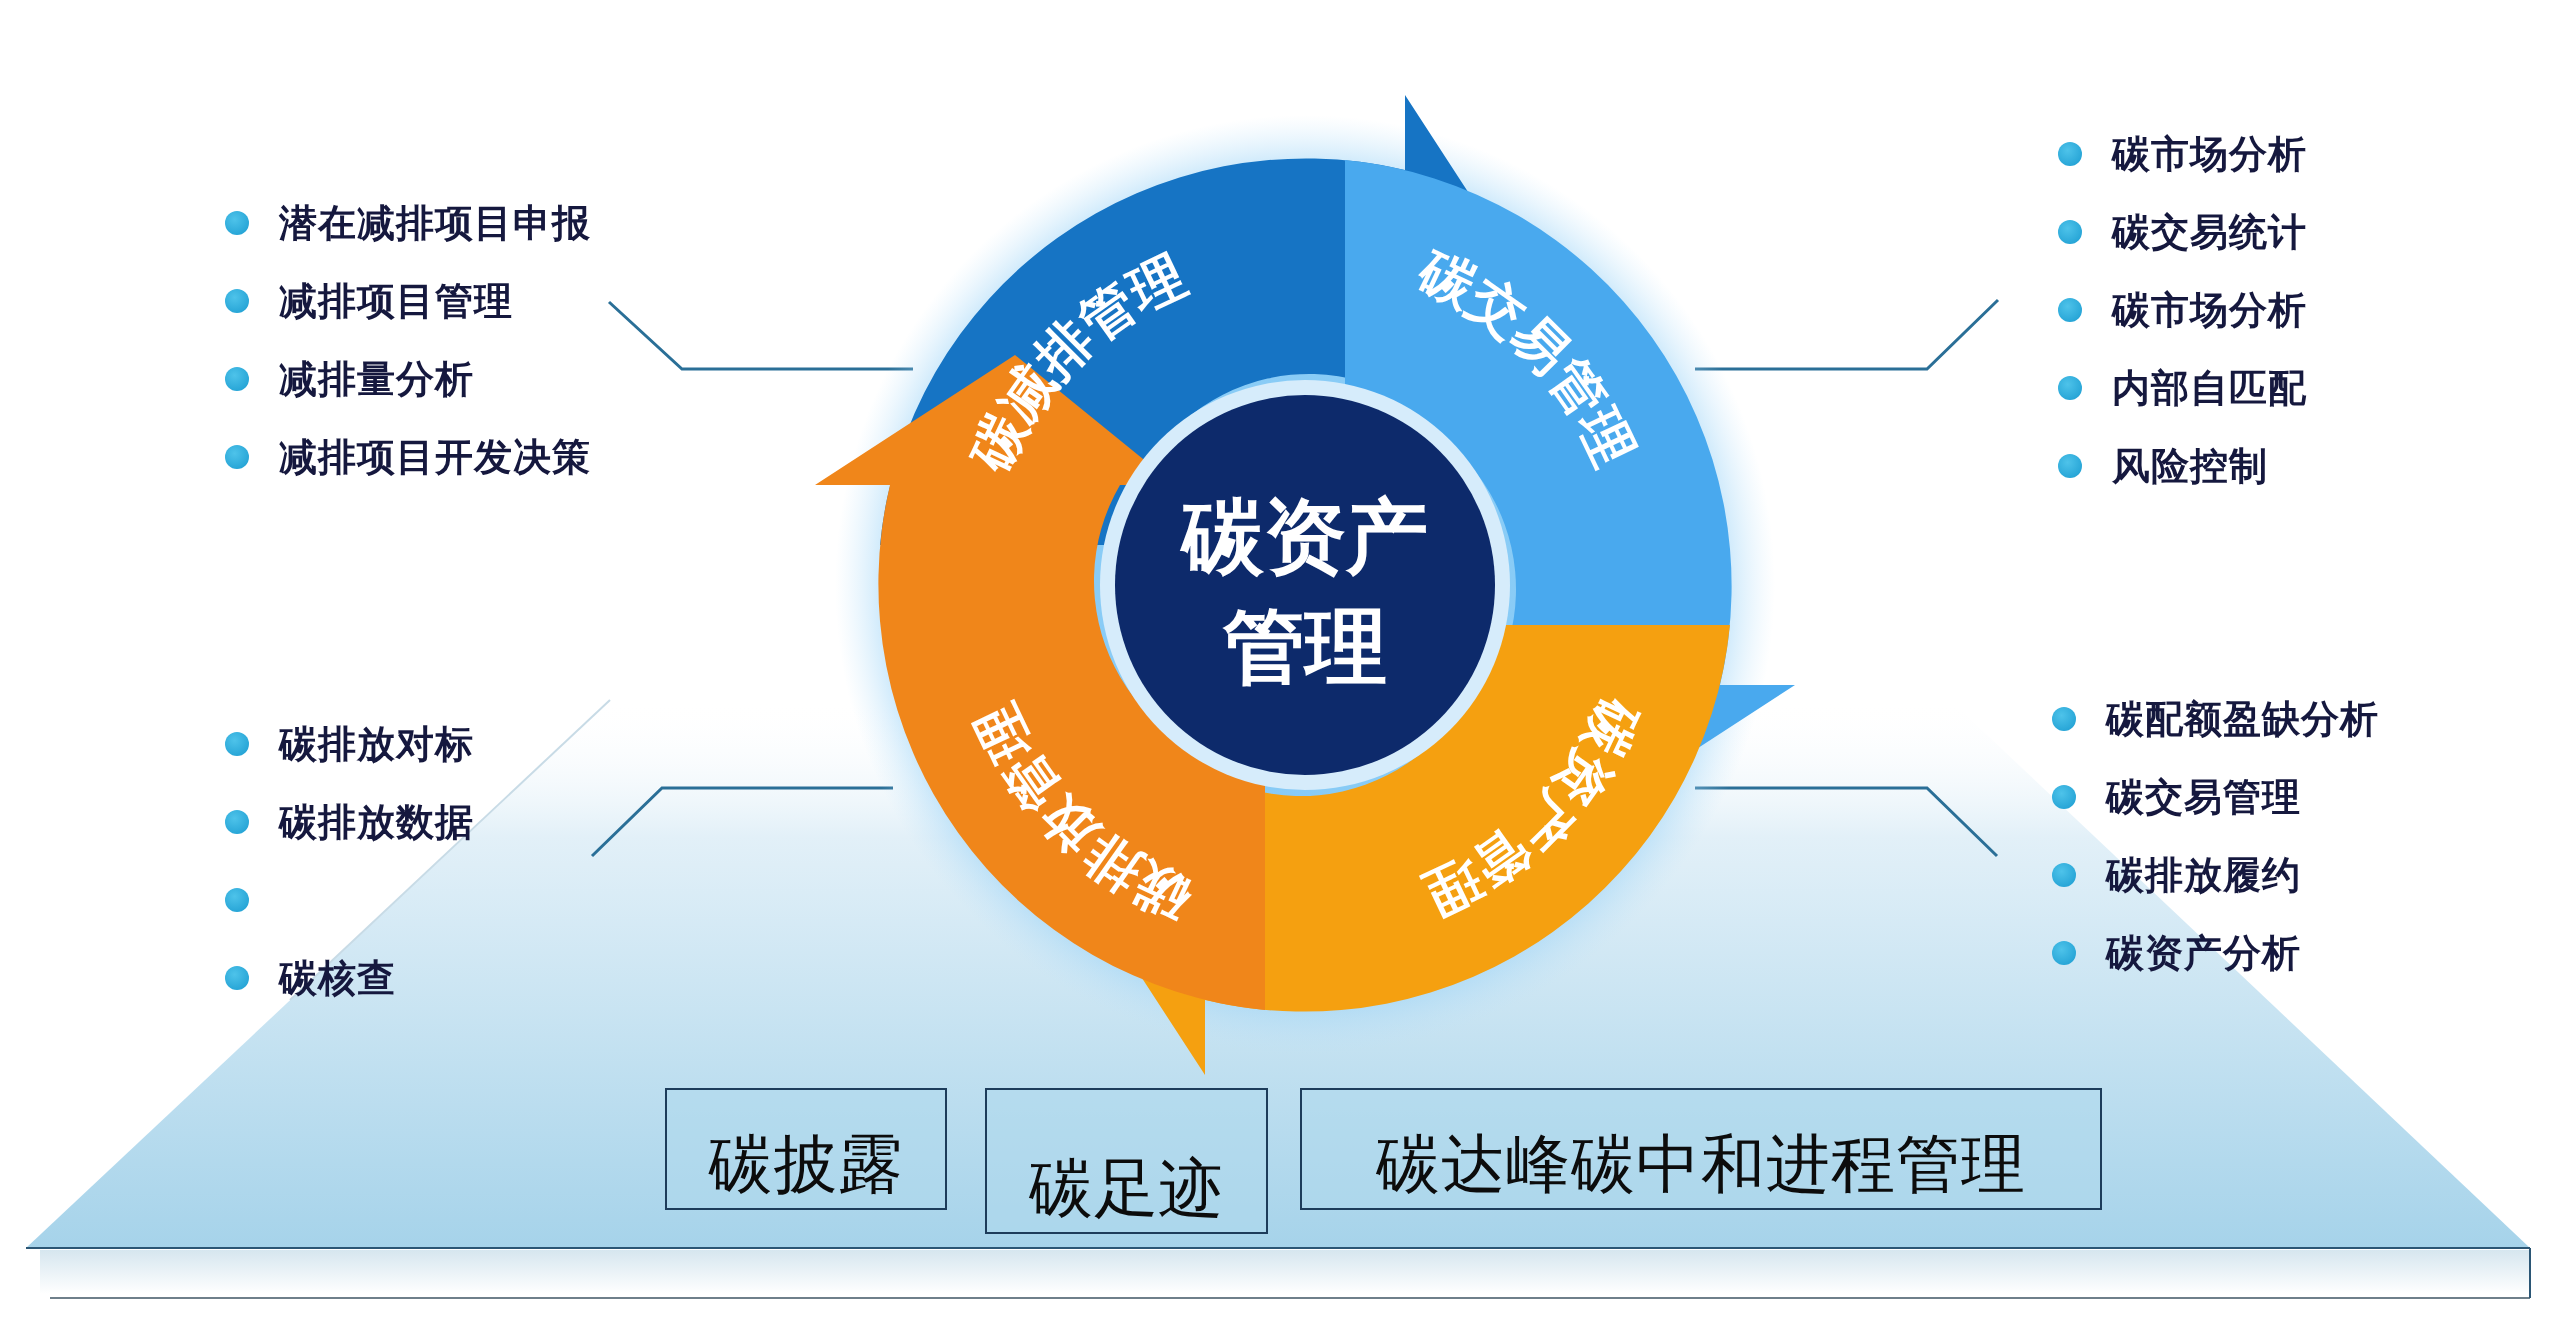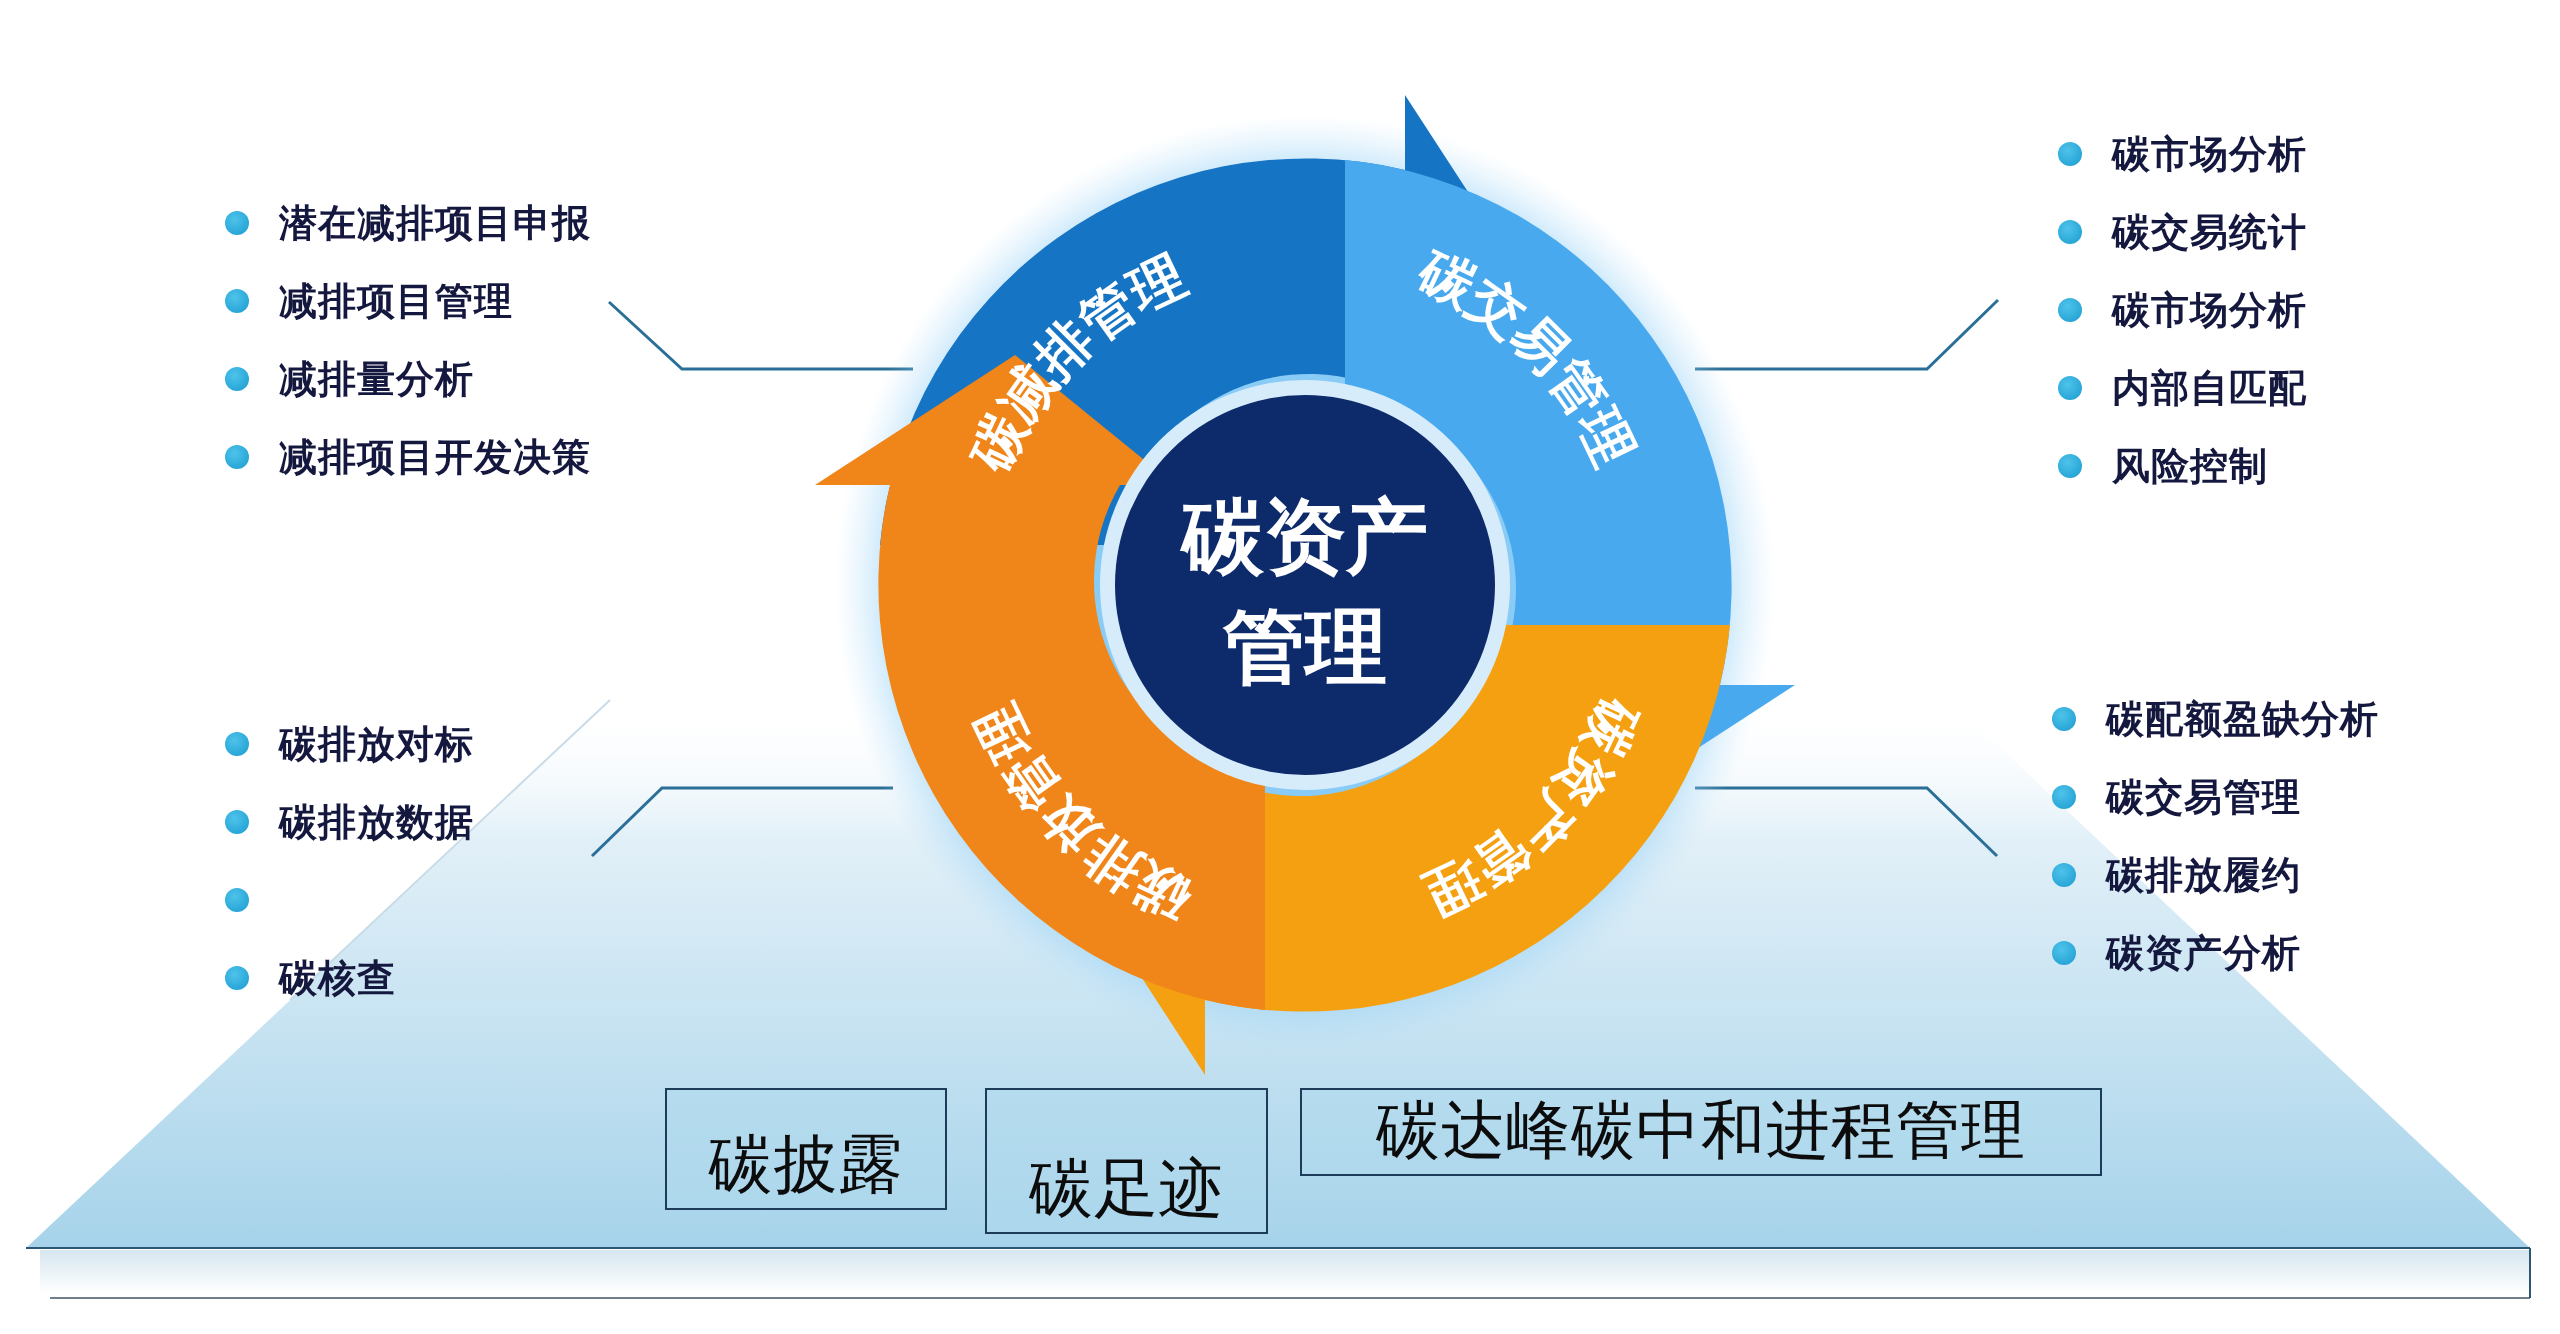--- a/index.html
+++ b/index.html
@@ -167,16 +167,16 @@
         <span class="item-text">碳资产分析</span>
       </li>
   </ul>
 
   <div class="box" style="left:665px; top:1088px; width:282px; height:122px;">
     <span>碳披露</span>
   </div>
   <div class="box" style="left:985px; top:1088px; width:283px; height:146px;">
     <span>碳足迹</span>
   </div>
-  <div class="box" style="left:1300px; top:1088px; width:802px; height:88px;">
+  <div class="box" style="left:1300px; top:1088px; width:802px; height:122px;">
     <span>碳达峰碳中和进程管理</span>
   </div>
 </div>
 
 </body></html>

